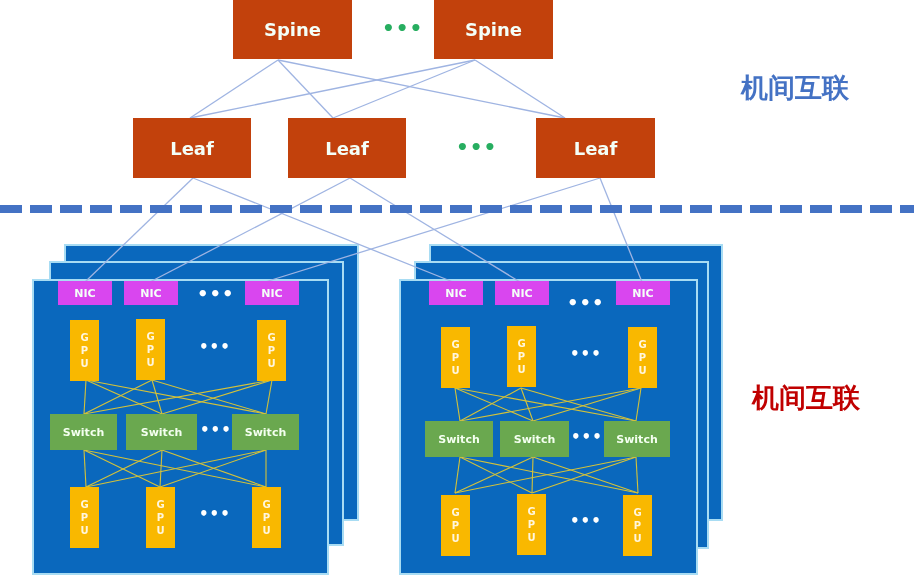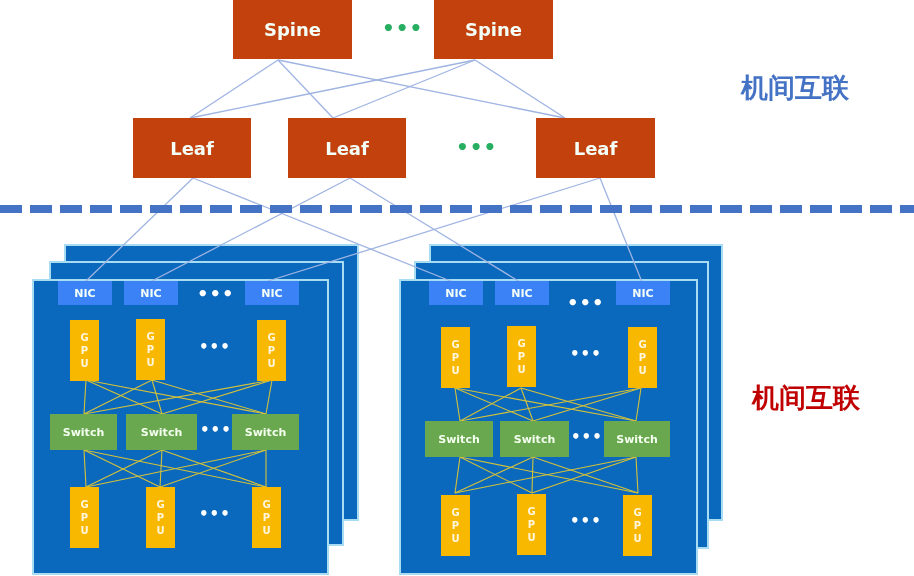--- a/index.html
+++ b/index.html
@@ -1,19 +1,19 @@
 <!DOCTYPE html>
 <html><head>
 <meta charset="utf-8">
 <style>
   html, body { margin: 0; padding: 0; background: #ffffff; }
   body { width: 914px; height: 576px; position: relative; overflow: hidden; font-family: "DejaVu Sans", sans-serif; }
   .node { position: absolute; display: flex; align-items: center; justify-content: center; color: #f4fff8; font-weight: bold; box-sizing: border-box; }
   .spine, .leaf { background: #c2410c; font-size: 18px; }
-  .nic { background: #3b82f6; font-size: 11px; }
+  .nic { background: #d946ef; font-size: 11px; }
   .switch { background: #6aa84f; font-size: 11px; color: #f4fff0; }
   .gpu { background: #f9b800; font-size: 10px; line-height: 13px; flex-direction: column; color: #fff6dd; }
   .gpu span { display: block; text-align: center; }
   .dots { position: absolute; font-weight: bold; letter-spacing: 1px; }
   .dots-green { color: #27ae60; font-size: 20px; }
   .dots-white { color: #ffffff; font-size: 18px; }
   .board { position: absolute; background: #0a68bd; border: 2px solid #a8dcf3; box-sizing: border-box; }
   .label-cn { position: absolute; font-weight: bold; font-size: 27px; font-family: "DejaVu Sans", sans-serif; }
   svg.lines { position: absolute; left: 0; top: 0; }
 </style>

